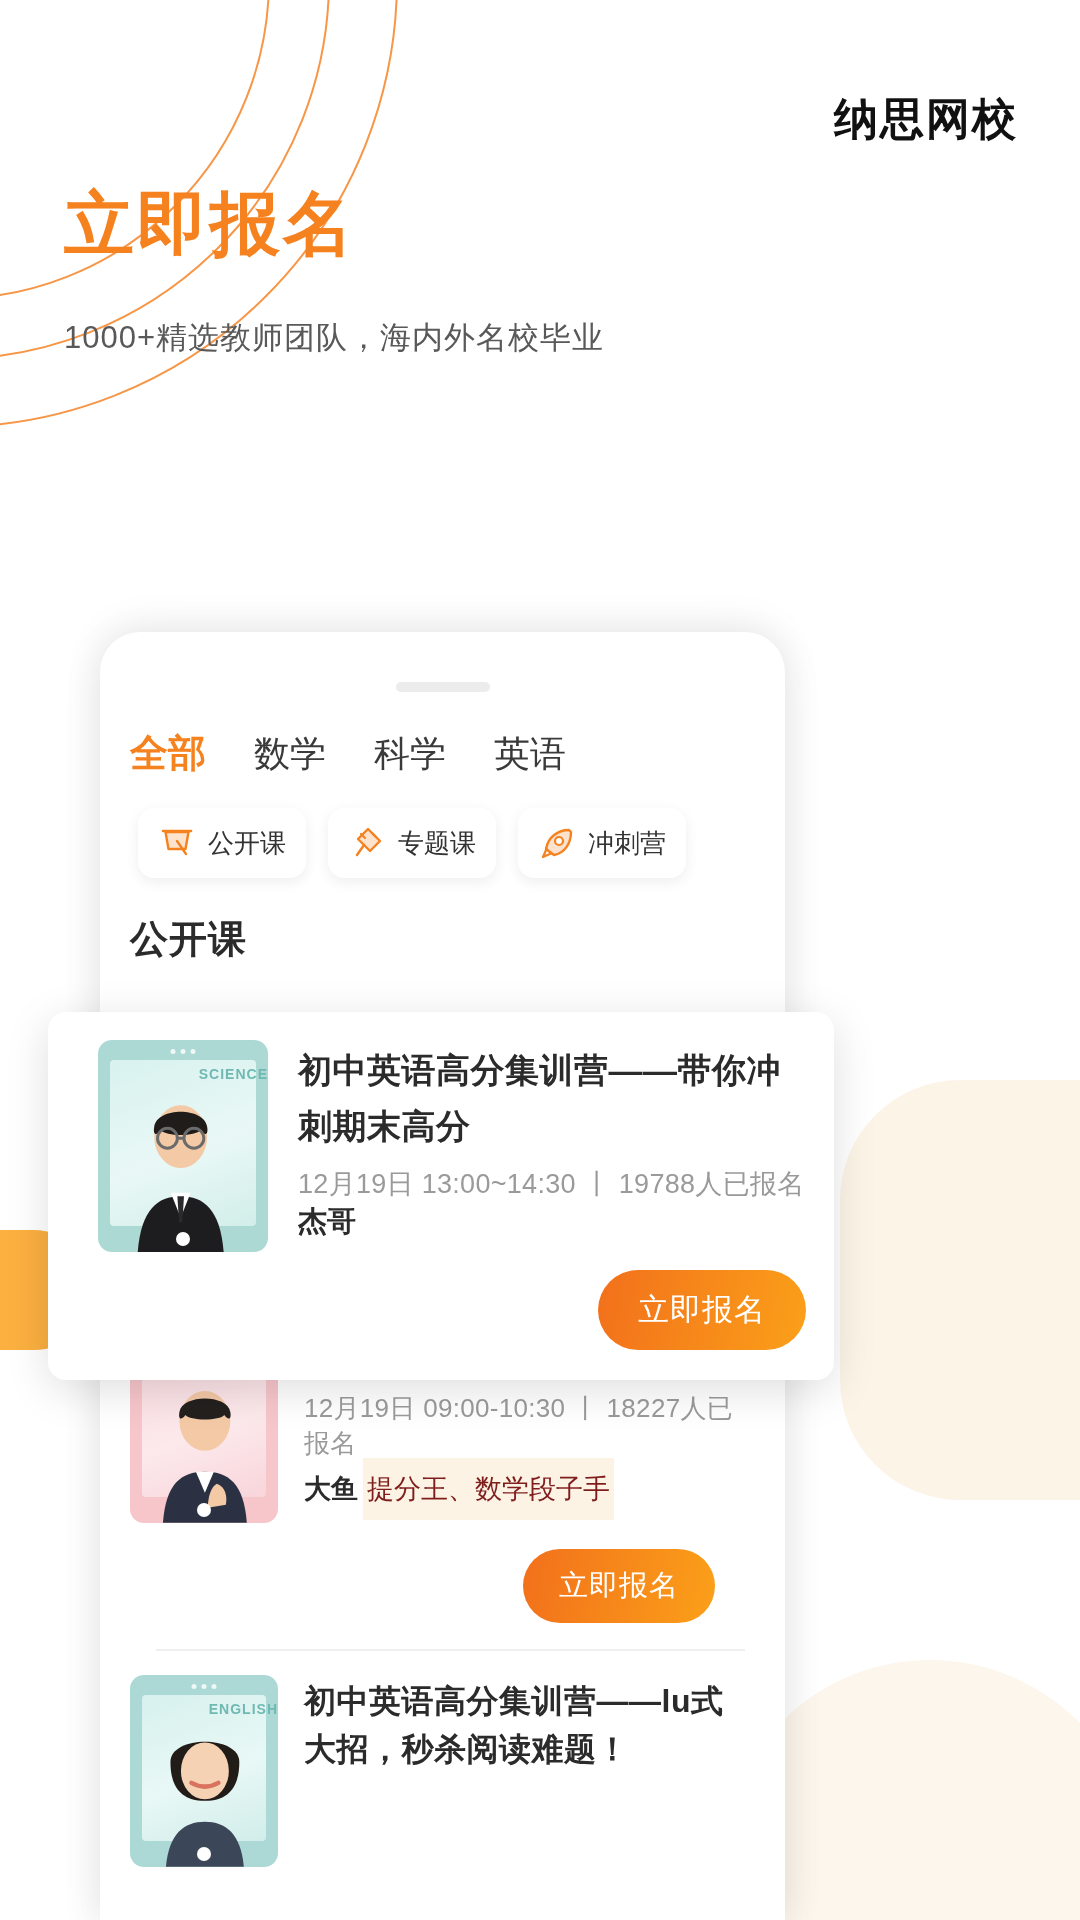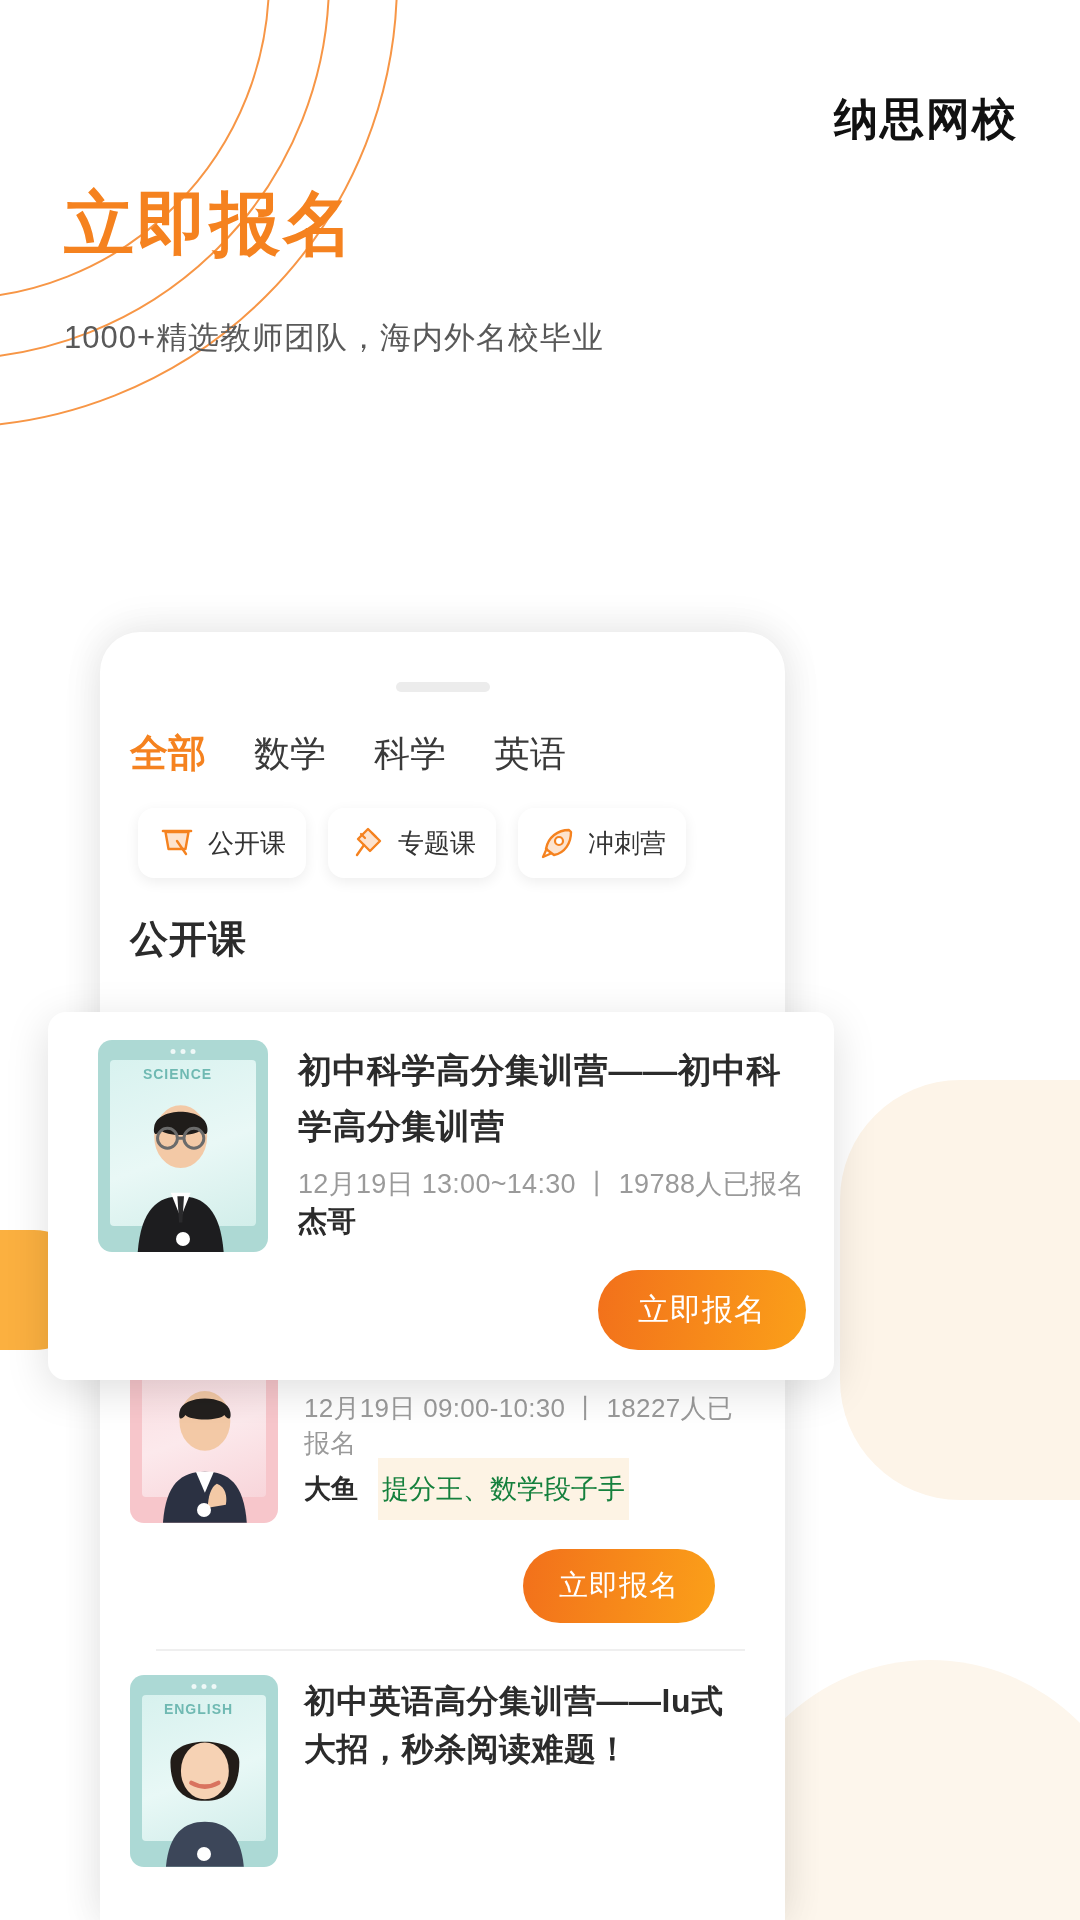--- a/index.html
+++ b/index.html
@@ -116,21 +116,21 @@
   .thumb .dots {
     position:absolute; top:9px; left:50%; transform:translateX(-50%);
     display:flex; gap:5px;
   }
   .thumb .dots i { width:5px; height:5px; border-radius:50%; background:rgba(255,255,255,.8); display:block; }
   .thumb .homebtn {
     position:absolute; bottom:6px; left:50%; transform:translateX(-50%);
     width:14px; height:14px; border-radius:50%; background:#ffffff;
   }
   .thumb .subject {
-    position:absolute; top:26px; left:0; right:11px; text-align:center;
+    position:absolute; top:26px; left:0; right:0; text-align:right;
     font-size:14px; font-weight:700; letter-spacing:1px;
   }
   .thumb .person { position:absolute; left:0; right:0; bottom:0; height:78%; }
 
   
   .t-science .bezel  { background:#ADD9D4; }
   .t-science .screen { background:linear-gradient(160deg,#D8F2EF 0%,#E9F8F6 55%,#D2EEEA 100%); }
   .t-science .subject{ color:#6FB9B2; }
   .t-math .bezel     { background:#F7C6CB; }
   .t-math .screen    { background:linear-gradient(160deg,#FBDCE0 0%,#FCE9EC 55%,#F8D5DA 100%); }
@@ -140,21 +140,21 @@
   .t-english .subject{ color:#6FB9B2; }
 
   .course-body { flex:1 1 auto; min-width:0; padding-top:2px; }
   .course-title {
     font-size:32px; font-weight:700; color:#2b2b2b; line-height:48px; letter-spacing:.5px;
   }
   .course-meta { font-size:26px; color:#9a9a9a; margin-top:10px; letter-spacing:.3px; }
   .course-teacher { margin-top:10px; font-size:27px; color:#2b2b2b; }
   .course-teacher .tname { font-weight:700; }
   .course-teacher .ttag {
-    color:#15803d; background:#FDF3E4; padding:16px 4px; margin-left:20px; font-weight:400;
+    color:#7f1d1d; background:#FDF3E4; padding:16px 4px; margin-left:5px; font-weight:400;
   }
   .cta-wrap { display:flex; justify-content:flex-end; padding:26px 40px 26px 0; }
   .cta-btn {
     background:linear-gradient(100deg,#F2701B 0%,#FBA019 100%);
     color:#fff; font-size:29px; border:none; border-radius:40px;
     padding:17px 36px; letter-spacing:1px; cursor:pointer;
   }
 
   
   #featured-card {
@@ -336,21 +336,21 @@
             <circle cx="58" cy="31" r="6"></circle>
             <path d="M48 31h4"></path>
         </g>
         <path d="M24 100c2-26 12-34 26-34s24 8 26 34z" fill="#1d1d1f"></path>
         <path d="M44 64h12l-6 15z" fill="#fff"></path>
         <path d="M48 66h4l-1 16h-2z" fill="#2a2a2c"></path>
       </svg>
       <div class="homebtn"></div>
     </div>
     <div class="course-body">
-      <div class="course-title">初中科学高分集训营——初中科学高分集训营</div>
+      <div class="course-title">初中英语高分集训营——带你冲刺期末高分</div>
       <div class="course-meta">12月19日 13:00~14:30 丨 19788人已报名</div>
       <div class="course-teacher">杰哥</div>
     </div>
   </div>
   <div class="cta-wrap">
     <button class="cta-btn">立即报名</button>
   </div>
 </div>
 
 </body></html>

